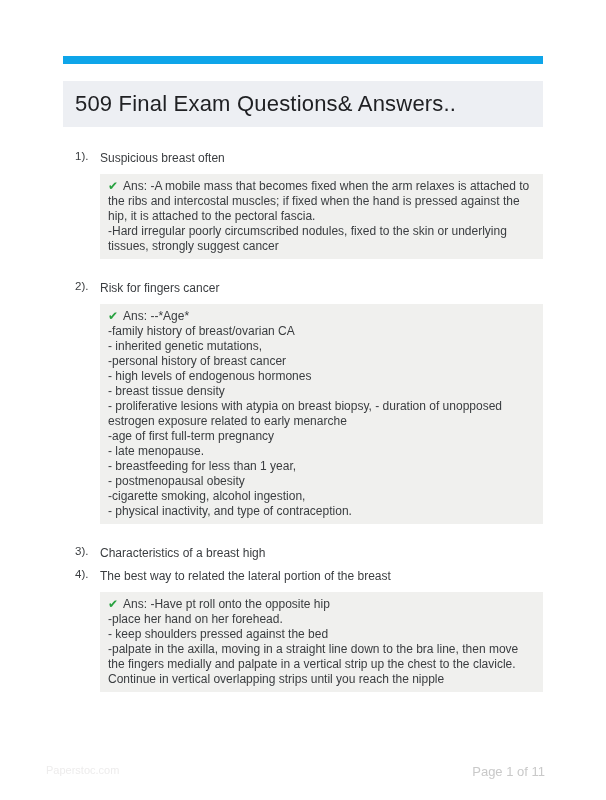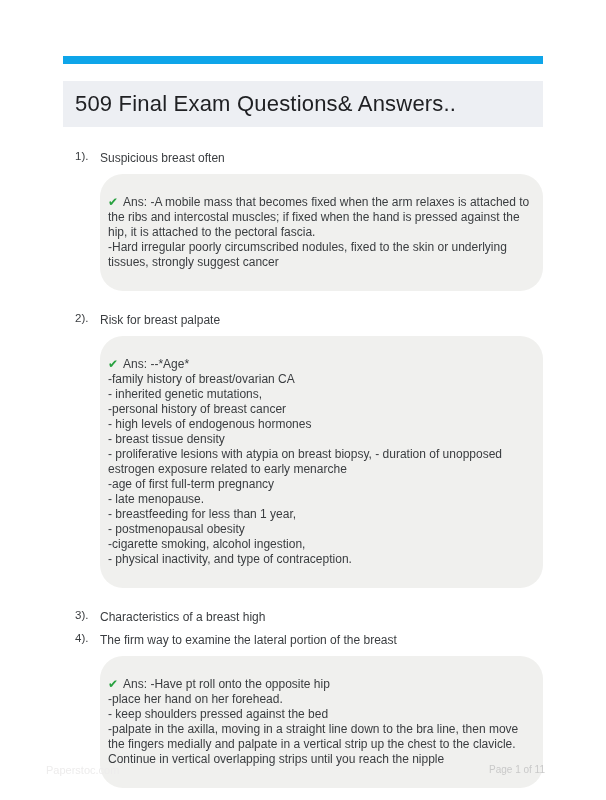--- a/index.html
+++ b/index.html
@@ -50,26 +50,25 @@
     width: 25px;
     flex: 0 0 25px;
     font-size: 11.5px;
     position: relative;
     top: -2px;
   }
   .question-text { }
   .answer-block {
     margin-left: 37px;
     background: #f0f0ee;
-    padding: 21px 8px;
+    padding: 5px 8px;
     margin-bottom: 22px;
     font-size: 12px;
     line-height: 15px;
     color: #3a3d40;
-    border-radius: 23px;
   }
   .check-icon {
     color: #27a13f;
     font-weight: bold;
     font-size: 12px;
     margin-right: 5px;
   }
   .answer-text {
     white-space: pre-line;
   }
@@ -77,21 +76,21 @@
     position: absolute;
     left: 46px;
     top: 764px;
     font-size: 11px;
     color: #edecec;
   }
   .footer-page {
     position: absolute;
     right: 61px;
     top: 764px;
-    font-size: 10px;
+    font-size: 13px;
     color: #c9c9c9;
   }
 </style>
 </head>
 <body>
 
 <div class="page">
   <div class="content">
 
     <div class="title-band">
@@ -105,21 +104,21 @@
       </div>
       <div class="answer-block">
         <span class="check-icon">✔</span><span class="answer-text">Ans: -A mobile mass that becomes fixed when the arm relaxes is attached to the ribs and intercostal muscles; if fixed when the hand is pressed against the hip, it is attached to the pectoral fascia.
 -Hard irregular poorly circumscribed nodules, fixed to the skin or underlying tissues, strongly suggest cancer</span>
       </div>
     </div>
 
     <div class="qa-section">
       <div class="question-row">
         <span class="question-number">2).</span>
-        <span class="question-text">Risk for breast palpate</span>
+        <span class="question-text">Risk for fingers cancer</span>
       </div>
       <div class="answer-block">
         <span class="check-icon">✔</span><span class="answer-text">Ans: --*Age*
 -family history of breast/ovarian CA
 - inherited genetic mutations,
 -personal history of breast cancer
 - high levels of endogenous hormones
 - breast tissue density
 - proliferative lesions with atypia on breast biopsy, - duration of unopposed estrogen exposure related to early menarche
 -age of first full-term pregnancy
@@ -134,21 +133,21 @@
     <div class="qa-section">
       <div class="question-row">
         <span class="question-number">3).</span>
         <span class="question-text">Characteristics of a breast high</span>
       </div>
     </div>
 
     <div class="qa-section">
       <div class="question-row">
         <span class="question-number">4).</span>
-        <span class="question-text">The firm way to examine the lateral portion of the breast</span>
+        <span class="question-text">The best way to related the lateral portion of the breast</span>
       </div>
       <div class="answer-block">
         <span class="check-icon">✔</span><span class="answer-text">Ans: -Have pt roll onto the opposite hip
 -place her hand on her forehead.
 - keep shoulders pressed against the bed
 -palpate in the axilla, moving in a straight line down to the bra line, then move the fingers medially and palpate in a vertical strip up the chest to the clavicle. Continue in vertical overlapping strips until you reach the nipple</span>
       </div>
     </div>
 
   </div>

